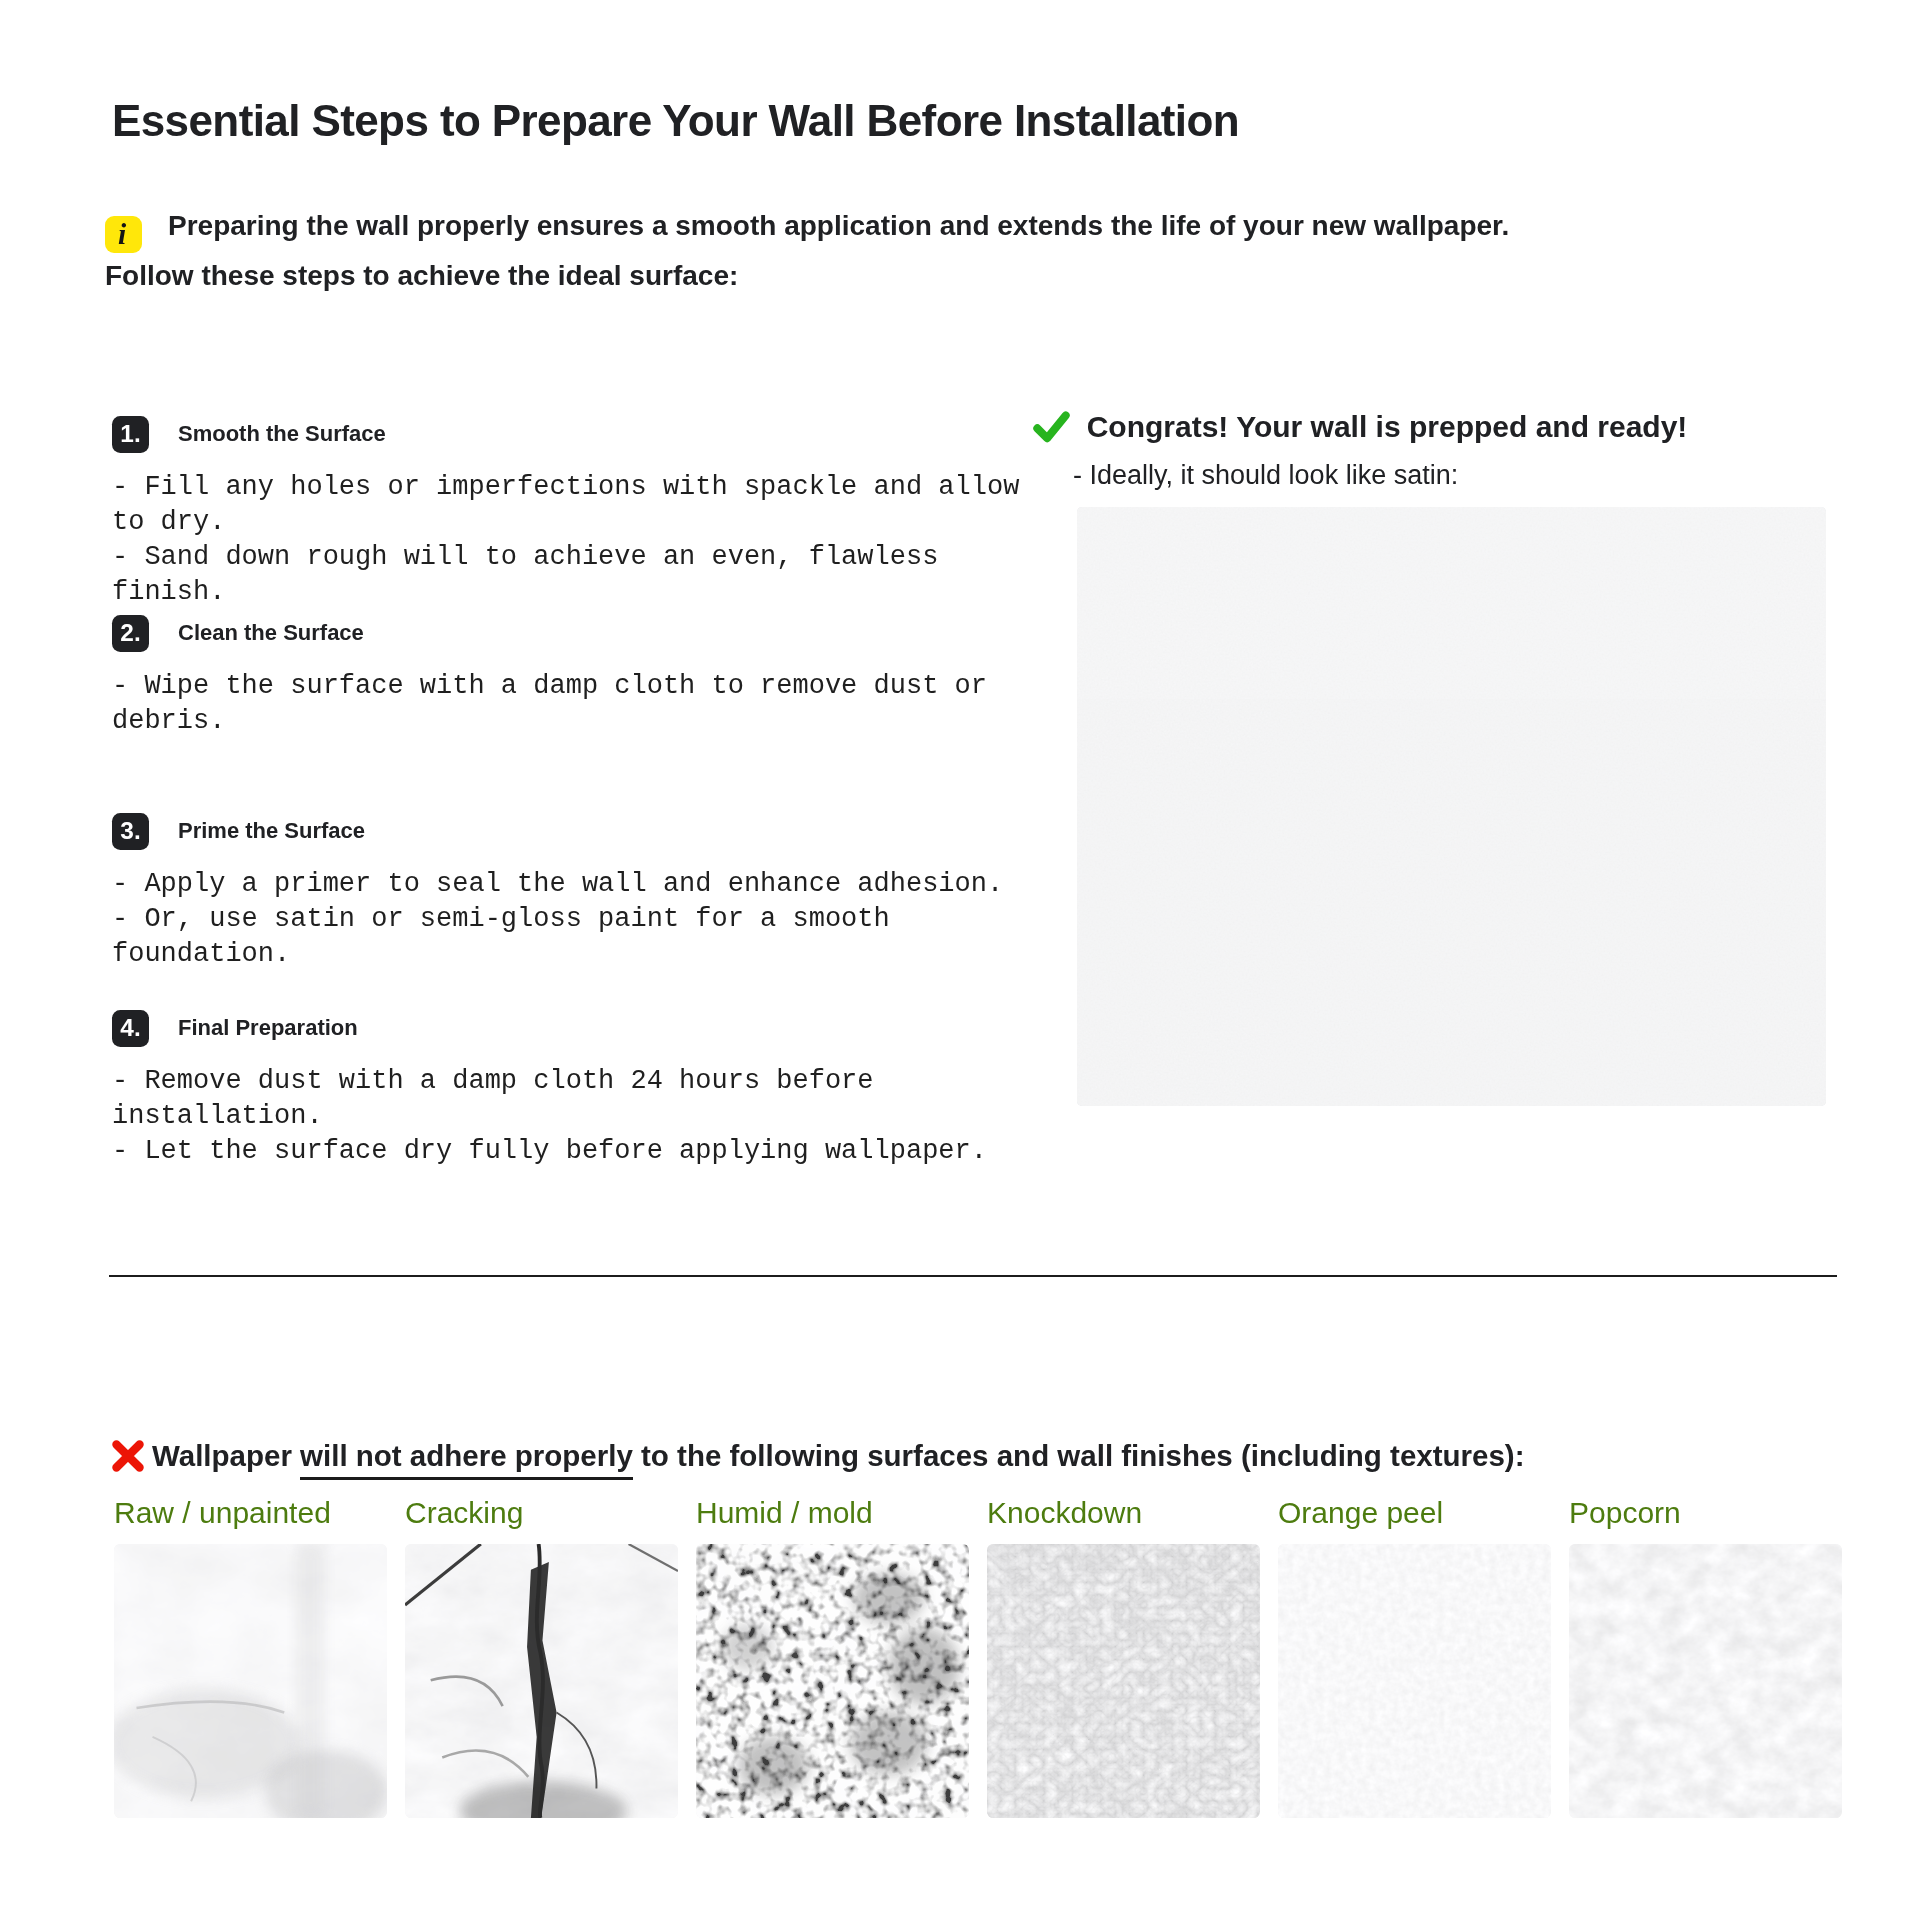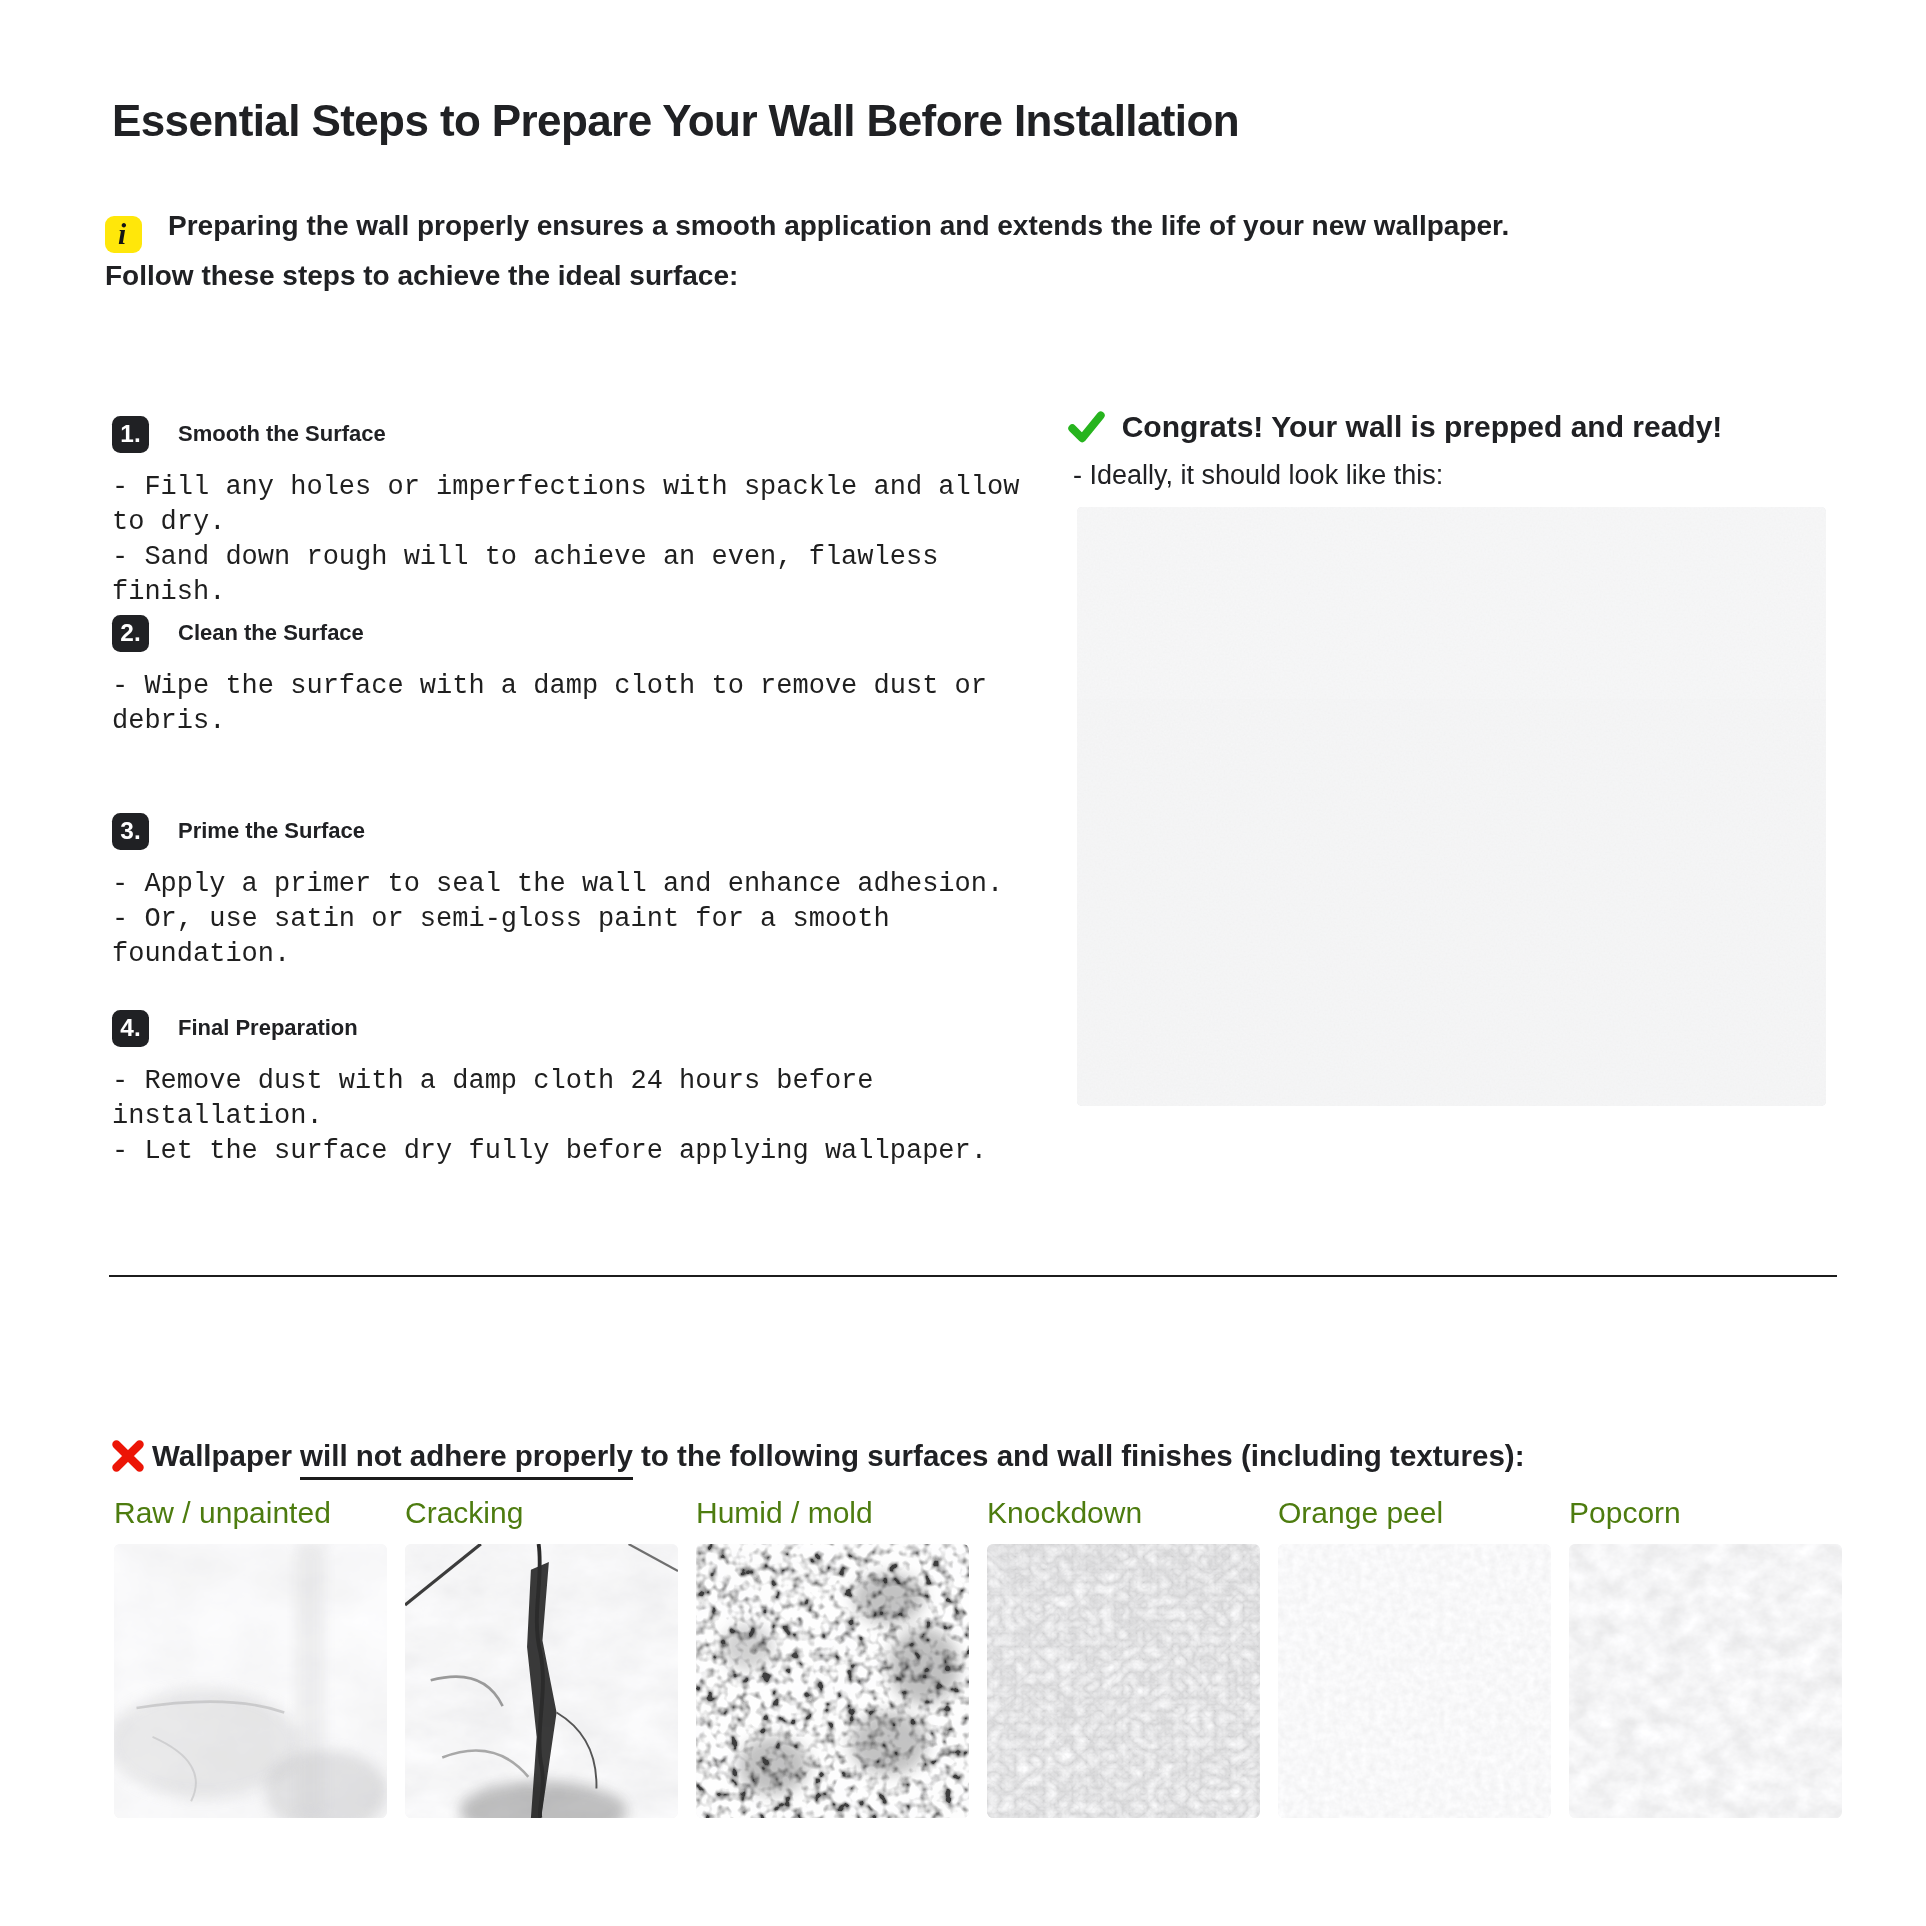--- a/index.html
+++ b/index.html
@@ -34,21 +34,21 @@
   .step-head{display:flex;align-items:center;gap:19px;}
   .badge{
     flex:0 0 auto;width:37px;height:37px;border-radius:8.3px;background:#202124;
     color:#ffffff;font-size:24.4px;font-weight:700;
     display:flex;align-items:center;justify-content:center;
   }
   .step-title{margin:10px;font-size:22px;font-weight:700;}
   .bullets{margin-top:13px;font-size:27px;line-height:35px;color:#1f1f1f;font-family:Liberation Mono, monospace;}
   
   .success-head{
-    left:1068px;top:408px;width:809px;
+    left:1033px;top:408px;width:809px;
     display:flex;align-items:center;gap:16.7px;
   }
   .success-title{margin:0;font-size:30px;font-weight:700;}
   .success-note{left:1073px;top:458px;font-size:27px;line-height:35px;}
   .wall-image{
     left:1077px;top:507px;width:749px;height:599px;
     border-radius:5.1px;overflow:hidden;background:#e9eaec;
   }
   .wall-image svg, .card-image svg{display:block;width:100%;height:100%;}
   
@@ -205,21 +205,21 @@
       <div>- Let the surface dry fully before applying wallpaper.</div>
     </div>
   </section>
 
   <div class="abs success-head">
     <svg class="icon-svg" width="37" height="37" viewBox="0 0 60 60">
       <path d="M7 33 L23 49 L53 12" fill="none" stroke="#27b41e" stroke-width="13" stroke-linecap="round" stroke-linejoin="round"></path>
     </svg>
     <h2 class="success-title">Congrats! Your wall is prepped and ready!</h2>
   </div>
-  <div class="abs success-note">- Ideally, it should look like this:</div>
+  <div class="abs success-note">- Ideally, it should look like satin:</div>
 
   <div class="abs wall-image">
     <svg viewBox="0 0 1166 933" preserveAspectRatio="none">
       <rect width="1166" height="933" fill="#e9eaec"></rect>
       <rect width="1166" height="933" filter="url(#f-wall)" opacity="0.85"></rect>
       <rect width="1166" height="300" fill="#ffffff" opacity="0.12"></rect>
     </svg>
   </div>
 
   <hr class="abs divider">

